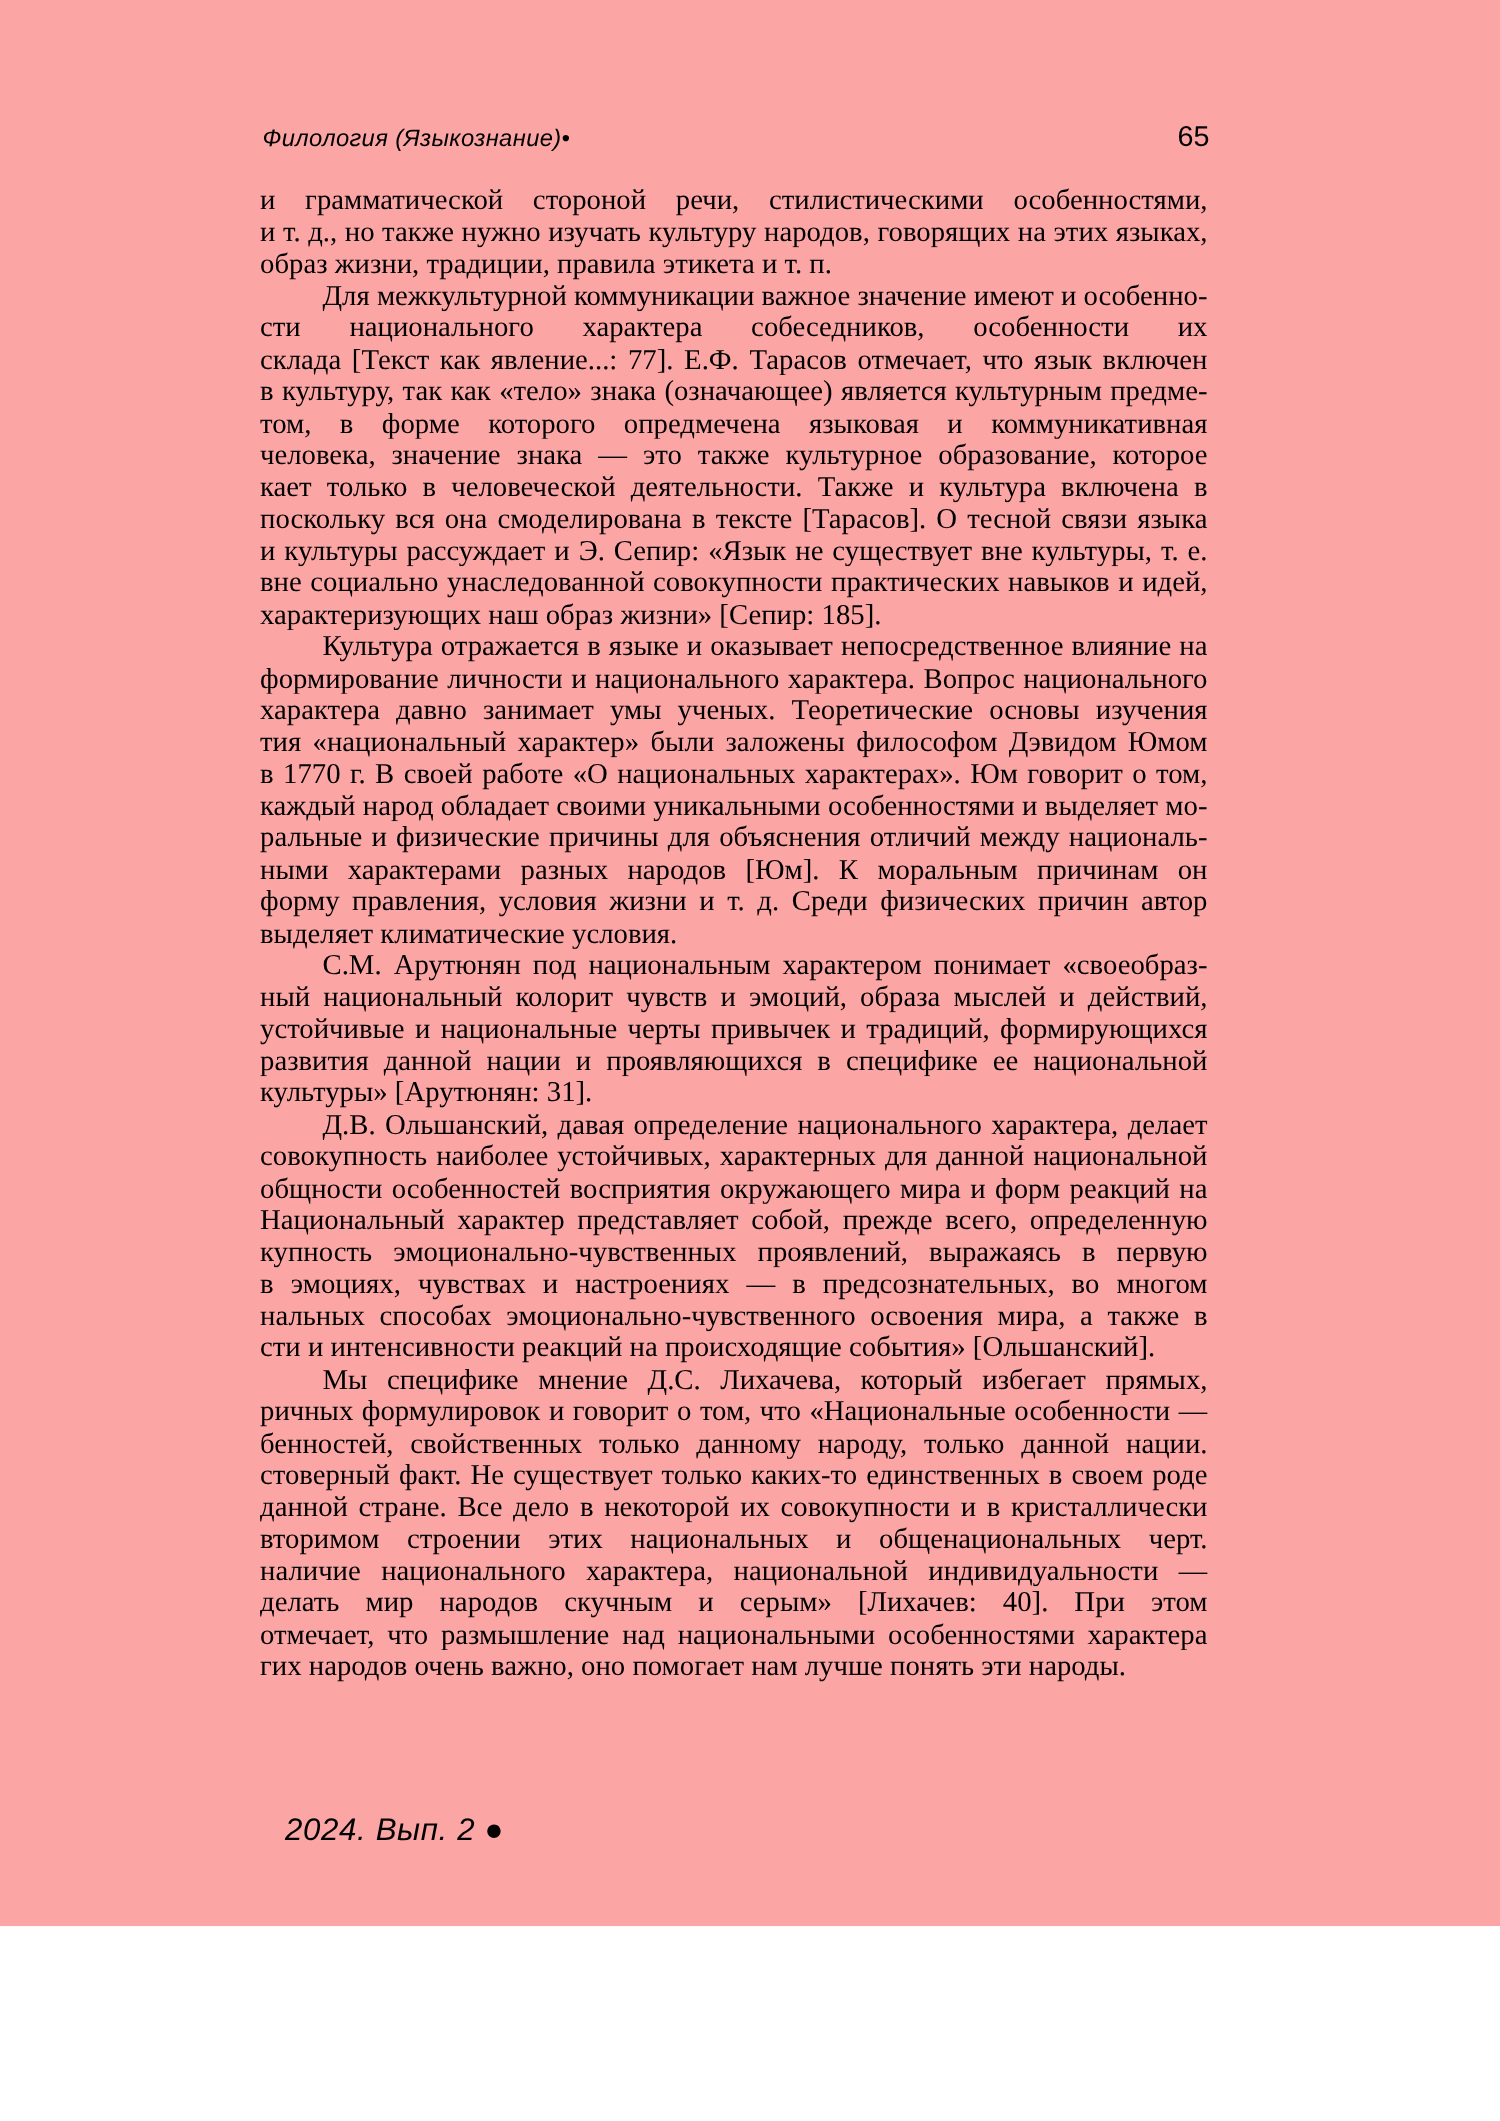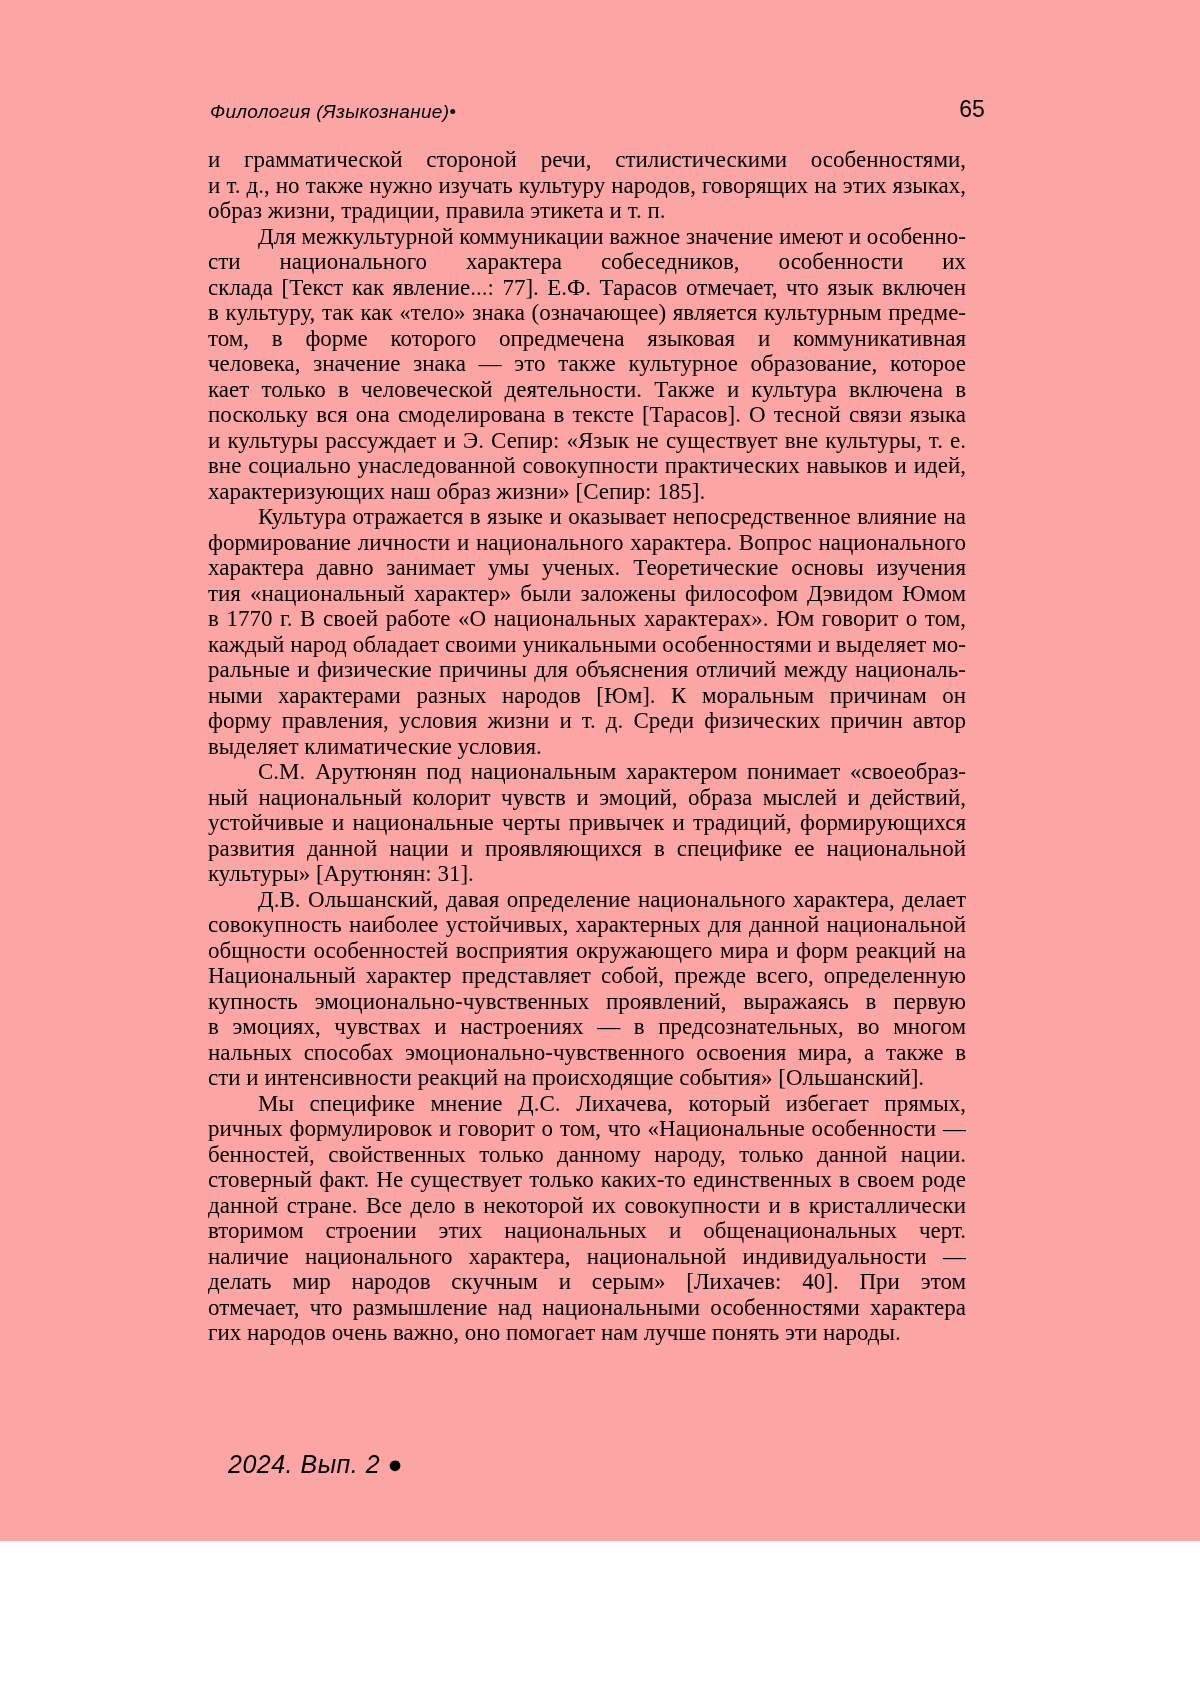--- a/index.html
+++ b/index.html
@@ -24,21 +24,21 @@
     font-style: italic;
     font-size: 19px;
     letter-spacing: 0.3px;
     white-space: nowrap;
   }
   .page-number {
     position: absolute;
     left: 942px;
     top: 96px;
     width: 60px;
-    text-align: center;
+    text-align: left;
     font-family: "Liberation Sans", sans-serif;
     font-size: 23px;
   }
   .article-body {
     position: absolute;
     left: 208px;
     top: 147px;
     width: 758px;
     font-size: 23px;
     line-height: 25.5px;

